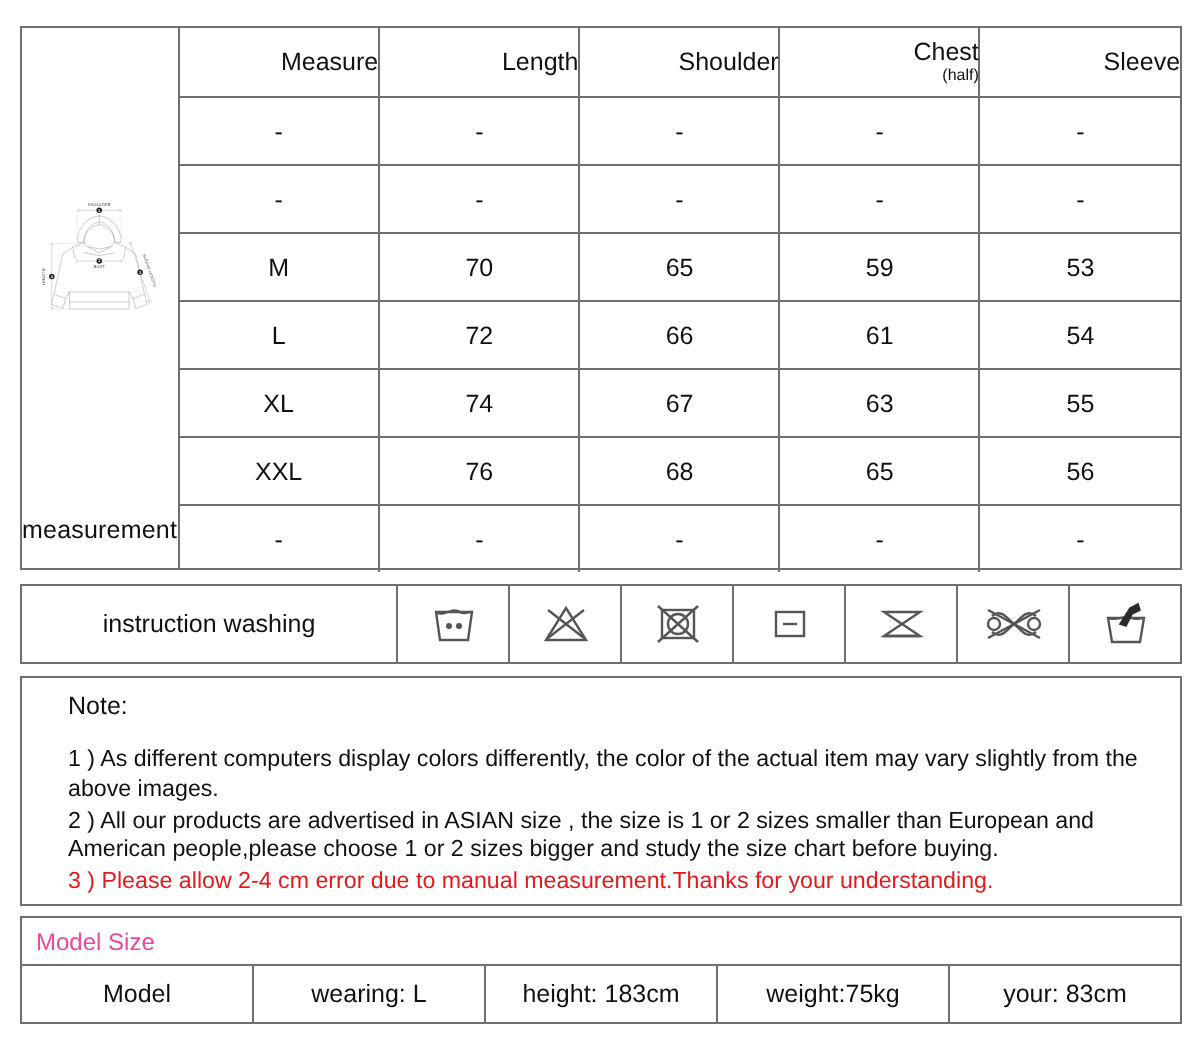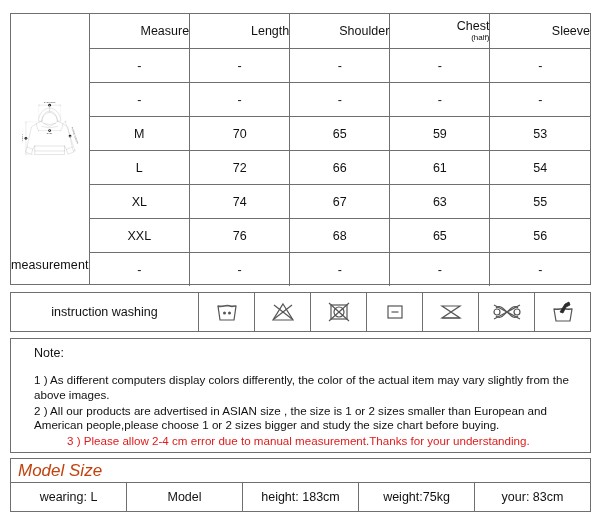--- a/index.html
+++ b/index.html
@@ -153,44 +153,43 @@
     font-size: 12.5px;
     color: #111;
     margin-bottom: 13px;
   }
   .note-line {
     font-size: 11.6px;
     line-height: 1.28;
     color: #111;
     margin-bottom: 1px;
   }
-  .note-line.red { color: #e01b1b; margin-left: 33px; }
+  .note-line.red { color: #e01b1b; }
 
   
   .model-block {
     position: absolute;
     left: 10px;
     top: 458px;
     width: 581px;
     height: 54px;
     border: 1.5px solid #6f6f6f;
     box-sizing: border-box;
     background: #fff;
     display: flex;
     flex-direction: column;
   }
   .model-title {
     height: 24px;
     line-height: 24px;
     padding-left: 7px;
-    font-size: 17px;
+    font-size: 12px;
     border-bottom: 1px solid #6f6f6f;
     box-sizing: border-box;
-    color: #c2410c;
-    font-style: italic;
+    color: #ec4899;
   }
   .model-row {
     flex: 1 1 auto;
     display: flex;
   }
   .model-cell {
     flex: 1 1 0;
     display: flex;
     align-items: center;
     justify-content: center;
@@ -438,21 +437,21 @@
   <div class="note-block">
     <div class="note-title">Note:</div>
     <div class="note-line">1 ) As different computers display colors differently, the color of the actual item may vary slightly from the above images.</div>
     <div class="note-line">2 ) All our products are advertised in ASIAN size , the size is 1 or 2 sizes smaller than European and American people,please choose 1 or 2 sizes bigger and study the size chart before buying.</div>
     <div class="note-line red">3 ) Please allow 2-4 cm error due to manual measurement.Thanks for your understanding.</div>
   </div>
 
   <div class="model-block">
     <div class="model-title">Model Size</div>
     <div class="model-row">
+      <div class="model-cell">Model</div>
       <div class="model-cell">wearing: L</div>
-      <div class="model-cell">Model</div>
       <div class="model-cell">height: 183cm</div>
       <div class="model-cell">weight:75kg</div>
       <div class="model-cell">your: 83cm</div>
     </div>
   </div>
 
 </div>
 
 </body></html>

